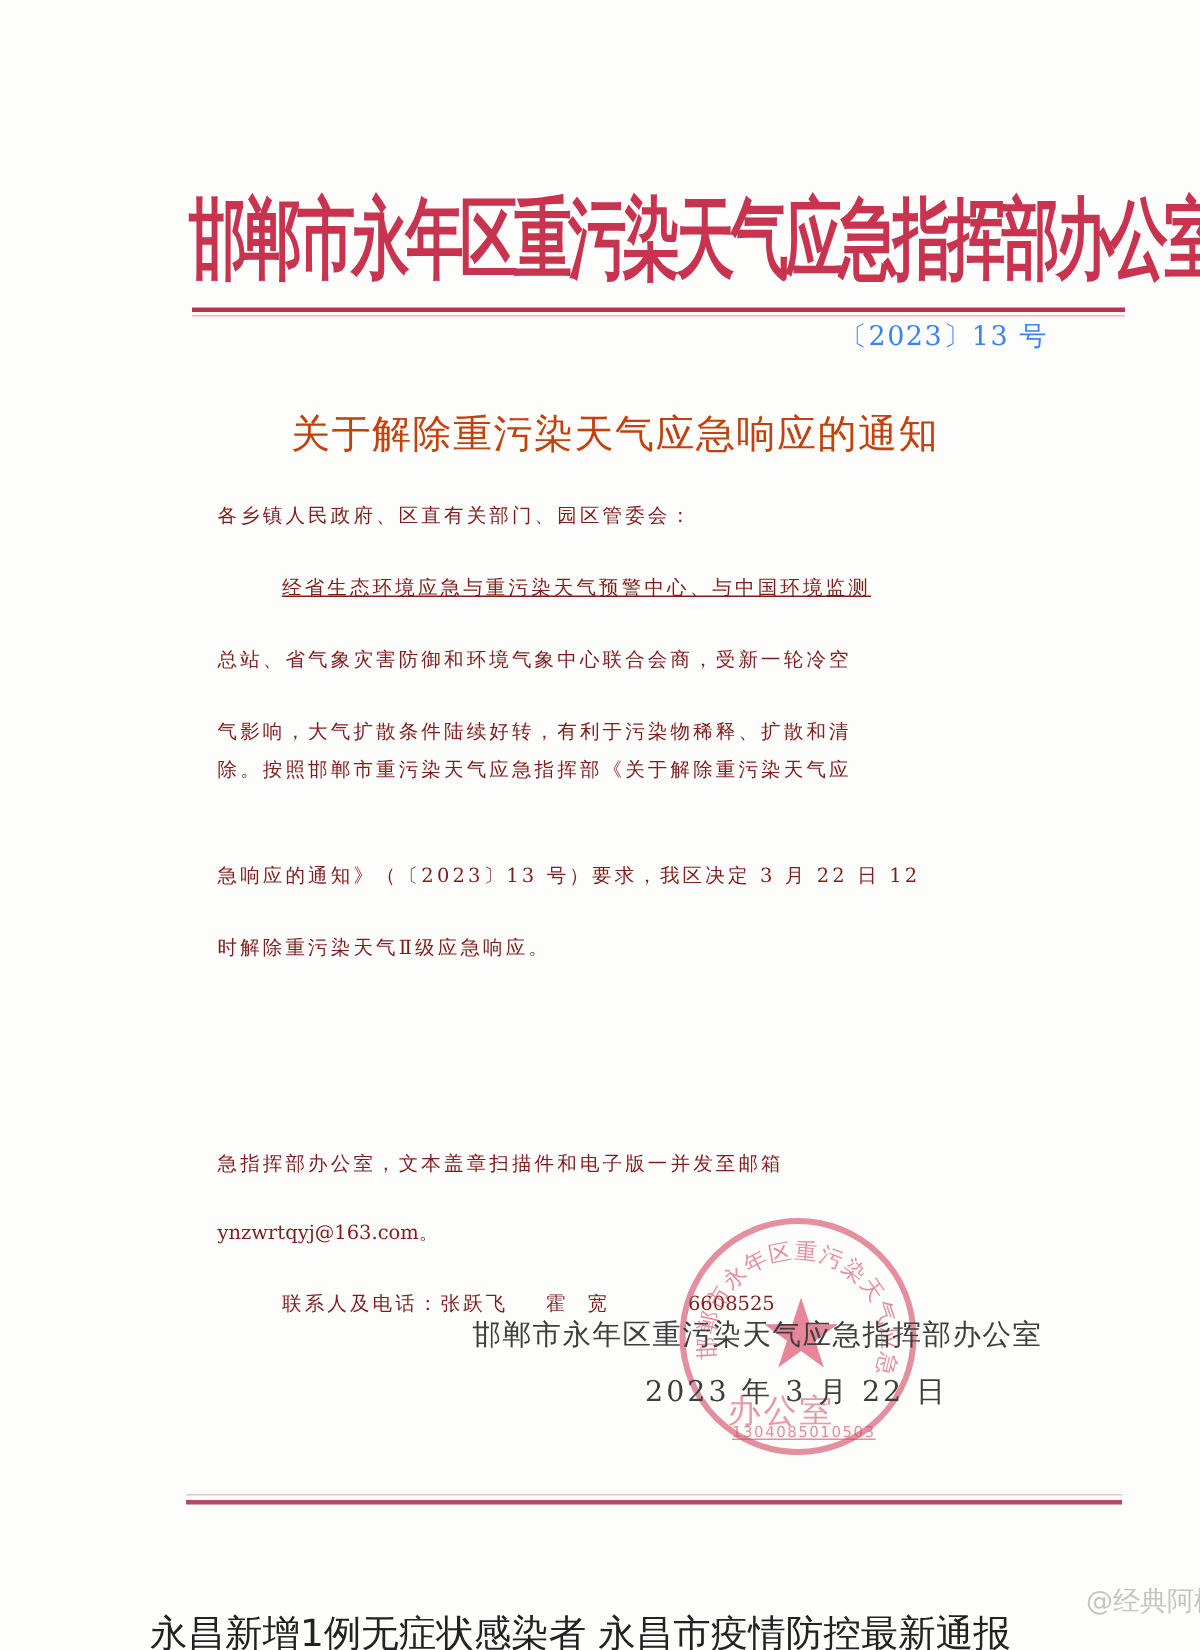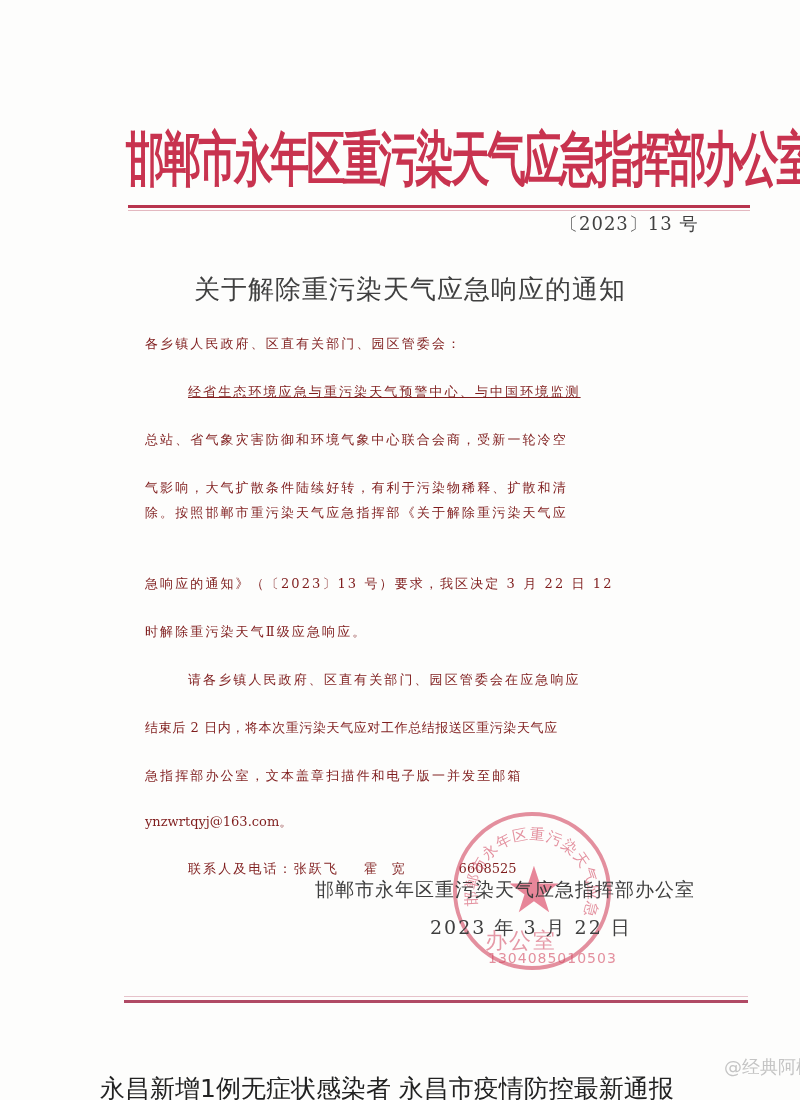--- a/index.html
+++ b/index.html
@@ -52,32 +52,32 @@
       top: 210px;
       width: 622px;
       height: 1px;
       background: #e3b8c0;
     }
     .doc-number {
       position: absolute;
       left: 560px;
       top: 212px;
       font-size: 18px;
-      color: #404040;
+      color: #3b82f6;
       letter-spacing: 1px;
     }
     .doc-title {
       position: absolute;
       left: 0;
       width: 800px;
       top: 272px;
       text-align: center;
       font-family: Liberation Serif, serif;
       font-size: 26px;
-      color: #404040;
+      color: #c2410c;
       letter-spacing: 1px;
       padding-left: 20px;
       box-sizing: border-box;
     }
     .body-text {
       position: absolute;
       left: 145px;
       width: 600px;
       font-size: 13px;
       color: #7f1d1d;
@@ -119,23 +119,24 @@
       top: 926px;
       font-size: 22px;
       color: rgba(210, 70, 95, 0.55);
       letter-spacing: 2px;
     }
     .seal-code {
       position: absolute;
       left: 488px;
       top: 950px;
       font-family: "DejaVu Sans", "Liberation Sans", sans-serif;
-      font-size: 14px;
+      font-size: 10px;
       color: rgba(210, 70, 95, 0.6);
       letter-spacing: 1px;
+      text-decoration: underline;
     }
     .seal-arc {
       position: absolute;
       left: 460px;
       top: 818px;
       width: 144px;
       height: 144px;
     }
     .red-rule-bottom {
       position: absolute;
@@ -189,22 +190,20 @@
 
   <div class="body-text" style="top:335px;">各乡镇人民政府、区直有关部门、园区管委会：</div>
 
   <div class="body-text indent" style="top:383px;text-decoration:underline;">经省生态环境应急与重污染天气预警中心、与中国环境监测</div>
   <div class="body-text" style="top:431px;">总站、省气象灾害防御和环境气象中心联合会商，受新一轮冷空</div>
   <div class="body-text" style="top:479px;">气影响，大气扩散条件陆续好转，有利于污染物稀释、扩散和清</div>
   <div class="body-text" style="top:504px;">除。按照邯郸市重污染天气应急指挥部《关于解除重污染天气应</div>
   <div class="body-text" style="top:575px;">急响应的通知》（〔2023〕13 号）要求，我区决定 3 月 22 日 12</div>
   <div class="body-text" style="top:623px;">时解除重污染天气Ⅱ级应急响应。</div>
 
-  <div class="body-text indent" style="top:671px;">请各乡镇人民政府、区直有关部门、园区管委会在应急响应</div>
-  <div class="body-text" style="top:719px; letter-spacing:0.6px;">结束后 2 日内，将本次重污染天气应对工作总结报送区重污染天气应</div>
   <div class="body-text" style="top:767px;">急指挥部办公室，文本盖章扫描件和电子版一并发至邮箱</div>
   <div class="body-text" style="top:813px; letter-spacing:0;">ynzwrtqyj@163.com。</div>
 
   <div class="body-text indent" style="top:860px;">
     <span>联系人及电话：</span><span style="white-space:pre;">张跃飞    霍  宽</span><span style="display:inline-block;width:52px;"></span><span style="letter-spacing:0;text-align:right;">6608525</span>
   </div>
 
   <div class="seal"></div>
   <svg class="seal-arc" viewBox="0 0 144 144">
     <defs>

